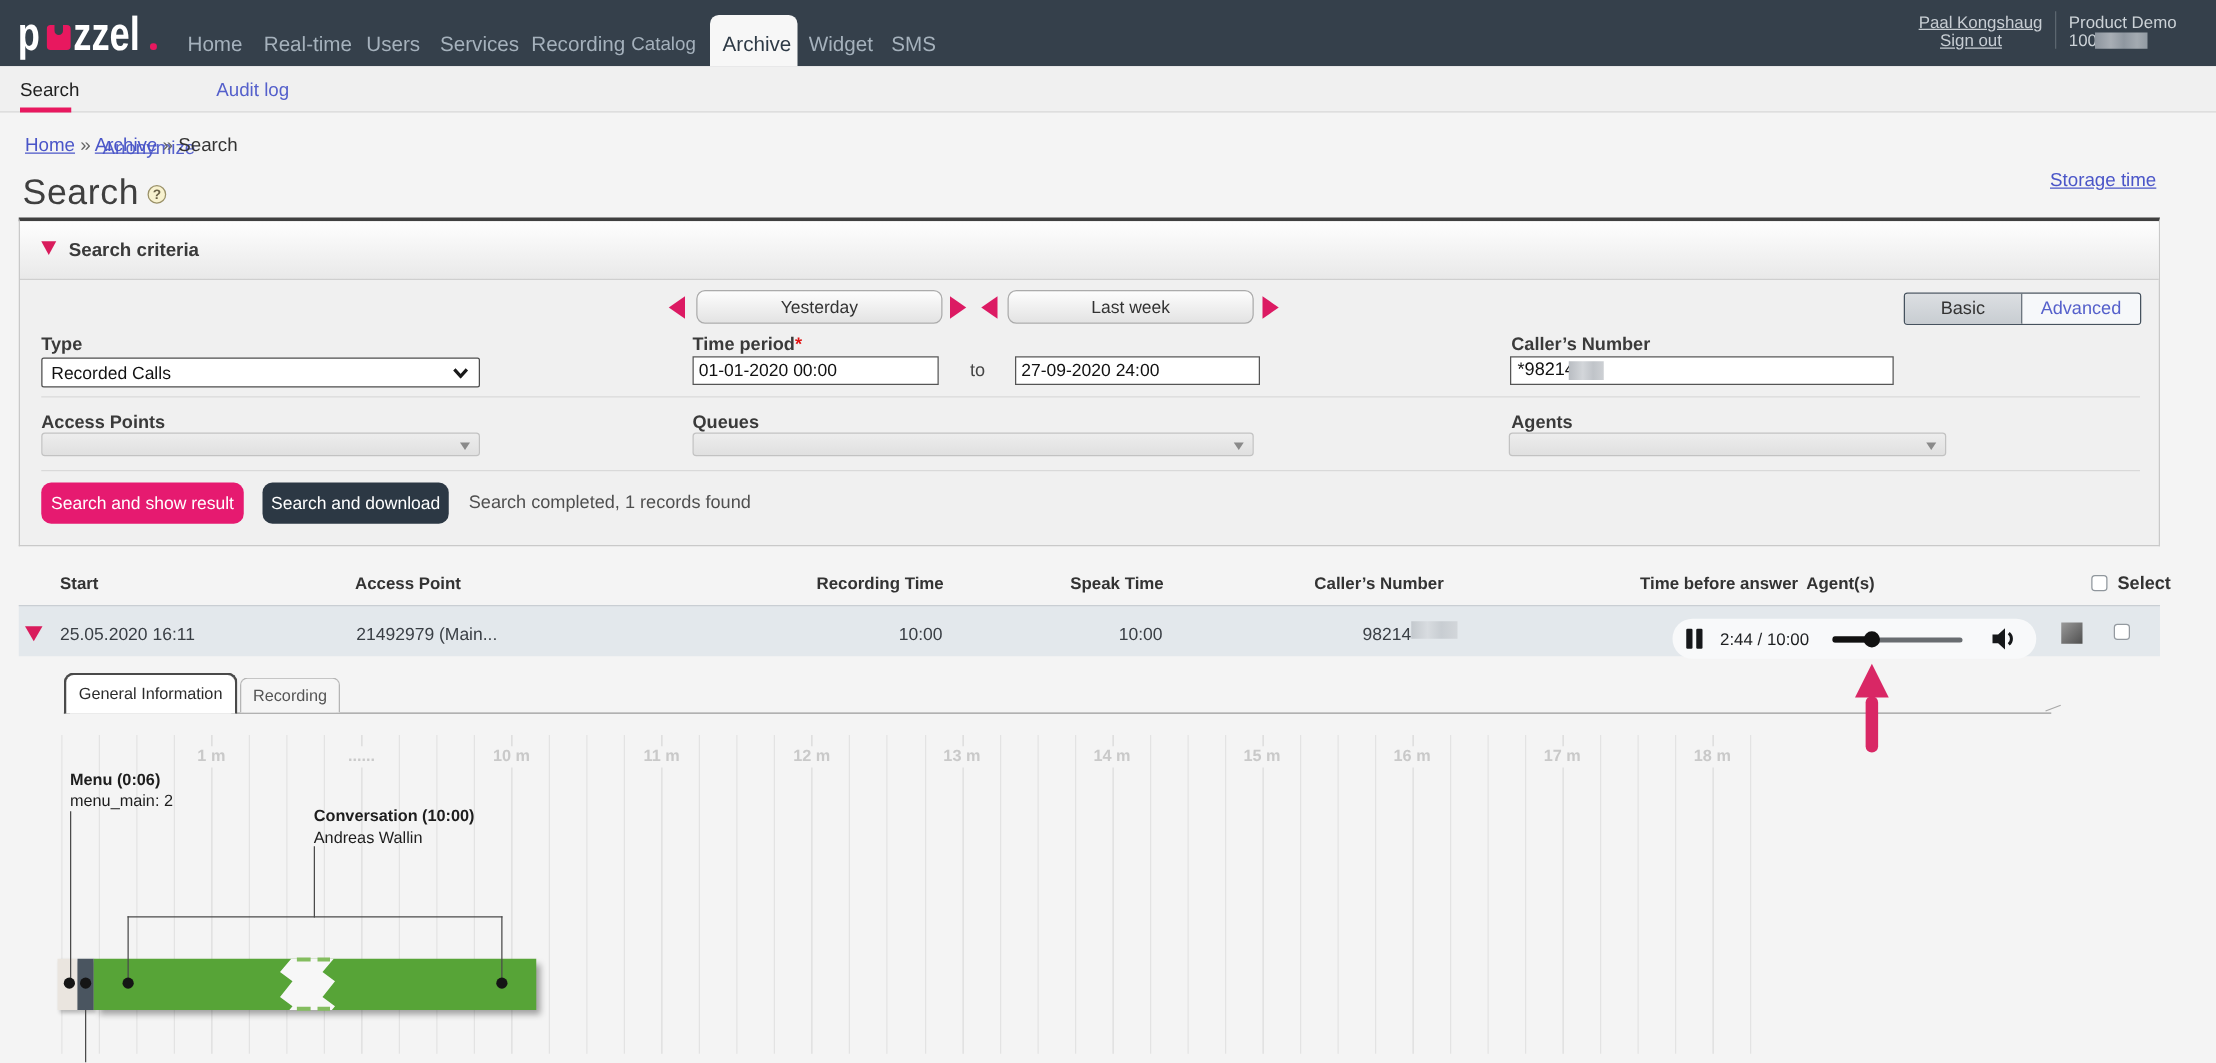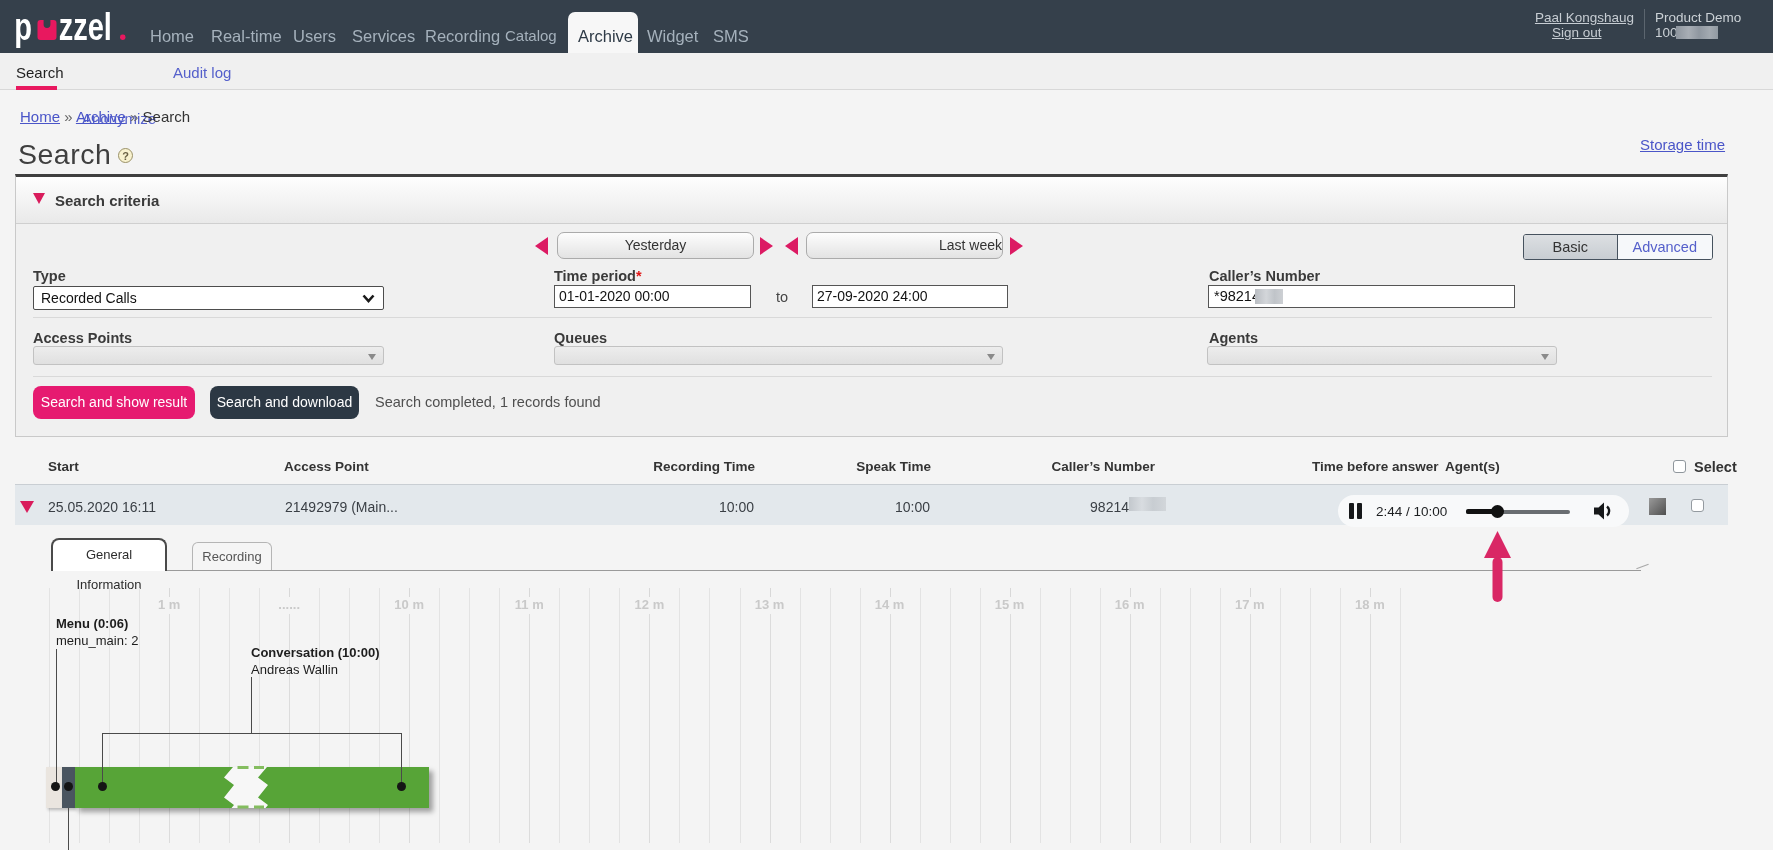--- a/index.html
+++ b/index.html
@@ -44,21 +44,21 @@
 <div class="abs" style="left:118px;top:148px;width:15px;height:15px;border-radius:50%;background:#f8f2cf;border:1px solid #9a9168;color:#6a6145;font-size:11px;font-weight:bold;text-align:center;line-height:15px;">?</div>
 <div class="abs" style="left:1640px;top:136px;font-size:15px;"><a style="color:#4a55c8;">Storage time</a></div>
 <div class="abs" style="left:15px;top:174px;width:1713px;height:263px;background:#f0f0f0;border:1px solid #c9c9c9;border-top:3px solid #3f3f3f;">
 <div class="abs" style="left:0;top:0;width:100%;height:47px;background:linear-gradient(#fefefe,#e9e9e9);border-bottom:1px solid #cfcfcf;"></div>
 <div class="abs" style="left:17px;top:16px;width:0;height:0;border-left:6px solid transparent;border-right:6px solid transparent;border-top:11px solid #d91c5c;"></div>
 <div class="abs" style="left:39px;top:15px;font-size:15px;font-weight:bold;color:#3a3a3a;">Search criteria</div>
 <div class="abs" style="left:519px;top:60px;width:0;height:0;border-top:9.5px solid transparent;border-bottom:9.5px solid transparent;border-right:13px solid #dc1a63;"></div>
 <div class="abs" style="left:541px;top:55px;width:197px;height:27px;background:linear-gradient(#fdfdfd,#e3e3e3);border:1px solid #ababab;border-radius:7px;text-align:center;font-size:14px;color:#333;line-height:25px;">Yesterday</div>
 <div class="abs" style="left:744px;top:60px;width:0;height:0;border-top:9.5px solid transparent;border-bottom:9.5px solid transparent;border-left:13px solid #dc1a63;"></div>
 <div class="abs" style="left:769px;top:60px;width:0;height:0;border-top:9.5px solid transparent;border-bottom:9.5px solid transparent;border-right:13px solid #dc1a63;"></div>
-<div class="abs" style="left:790px;top:55px;width:197px;height:27px;background:linear-gradient(#fdfdfd,#e3e3e3);border:1px solid #ababab;border-radius:7px;text-align:right;font-size:14px;color:#333;line-height:25px;">Last week</div>
+<div class="abs" style="left:790px;top:55px;width:197px;height:27px;background:linear-gradient(#fdfdfd,#e3e3e3);border:1px solid #ababab;border-radius:7px;text-align:center;font-size:14px;color:#333;line-height:25px;">Last week</div>
 <div class="abs" style="left:994px;top:60px;width:0;height:0;border-top:9.5px solid transparent;border-bottom:9.5px solid transparent;border-left:13px solid #dc1a63;"></div>
 <div class="abs" style="left:1507px;top:57px;width:190px;height:26px;border:1px solid #46525e;border-radius:3px;overflow:hidden;display:flex;">
       <div style="width:94px;height:100%;background:linear-gradient(#dcdfe2,#c8cdd2);color:#333;font-size:14.5px;text-align:center;line-height:24px;border-right:1px solid #46525e;">Basic</div>
       <div style="width:95px;height:100%;background:#f6f8fa;color:#5560cb;font-size:14.5px;text-align:center;line-height:24px;">Advanced</div>
     </div>
 <div class="abs" style="left:17px;top:91px;font-size:14.5px;font-weight:bold;color:#3a3a3a;">Type</div>
 <div class="abs" style="left:538px;top:91px;font-size:14.5px;font-weight:bold;color:#3a3a3a;">Time period<span style="color:#e01515;">*</span></div>
 <div class="abs" style="left:1193px;top:91px;font-size:14.5px;font-weight:bold;color:#3a3a3a;">Caller’s Number</div>
 <div class="abs" style="left:17px;top:109px;width:351px;height:24px;background:#fff;border:1px solid #4d4d4d;border-radius:2px;font-size:14px;color:#111;line-height:22px;padding-left:7px;">Recorded Calls</div>
 <svg class="abs" style="left:346px;top:117px;" width="13" height="9" viewBox="0 0 13 9">
@@ -114,21 +114,21 @@
 <svg class="abs" style="left:254px;top:6px;" width="22" height="20" viewBox="0 0 22 20">
 <path d="M2 6.5 H6.5 L12 1.5 V18.5 L6.5 13.5 H2 Z" fill="#16181a"></path>
 <path d="M15 5.5 A5.8 5.8 0 0 1 15 14.5" fill="none" stroke="#16181a" stroke-width="2.4"></path>
 </svg>
 </div>
 <div class="abs" style="left:1649px;top:498px;width:17px;height:17px;background:linear-gradient(135deg,#9a9a9a,#4f4f4f);"></div>
 <div class="abs" style="left:1691px;top:499px;width:13px;height:13px;background:#fff;border:1px solid #949aa0;border-radius:3px;"></div>
 <div class="abs" style="left:51px;top:570px;width:1590px;height:1px;background:#9a9a9a;"></div>
 <div class="abs" style="left:1636px;top:566px;width:13px;height:1px;background:#a8a8a8;transform:rotate(-21deg);"></div>
 <div class="abs" style="left:192px;top:542px;width:80px;height:28px;background:#f5f5f5;border:1px solid #b5b5b5;border-bottom:none;border-radius:6px 6px 0 0;text-align:center;font-size:13px;color:#555;line-height:28px;">Recording</div>
-<div class="abs" style="left:51px;top:538px;width:116px;height:33px;background:#fff;border:2px solid #4a4a4a;border-bottom:none;border-radius:8px 8px 0 0;text-align:center;font-size:13px;color:#2c2c2c;line-height:30px;">General Information</div>
+<div class="abs" style="left:51px;top:538px;width:139px;height:33px;background:#fff;border:2px solid #4a4a4a;border-bottom:none;border-radius:8px 8px 0 0;text-align:center;font-size:13px;color:#2c2c2c;line-height:30px;">General Information</div>
 <div class="abs" style="left:49.0px;top:588px;width:1px;height:255px;background:#e3e3e3;"></div>
 <div class="abs" style="left:79.0px;top:588px;width:1px;height:255px;background:#e3e3e3;"></div>
 <div class="abs" style="left:109.0px;top:588px;width:1px;height:255px;background:#e3e3e3;"></div>
 <div class="abs" style="left:139.1px;top:588px;width:1px;height:255px;background:#e3e3e3;"></div>
 <div class="abs" style="left:169.1px;top:588px;width:1px;height:9px;background:#d8d8d8;"></div>
 <div class="abs" style="left:139.1px;top:597px;width:60px;text-align:center;font-size:13px;font-weight:bold;color:#c9c9c9;">1 m</div>
 <div class="abs" style="left:169.1px;top:614px;width:1px;height:229px;background:#dcdcdc;"></div>
 <div class="abs" style="left:199.1px;top:588px;width:1px;height:255px;background:#e3e3e3;"></div>
 <div class="abs" style="left:229.1px;top:588px;width:1px;height:255px;background:#e3e3e3;"></div>
 <div class="abs" style="left:259.1px;top:588px;width:1px;height:255px;background:#e3e3e3;"></div>

